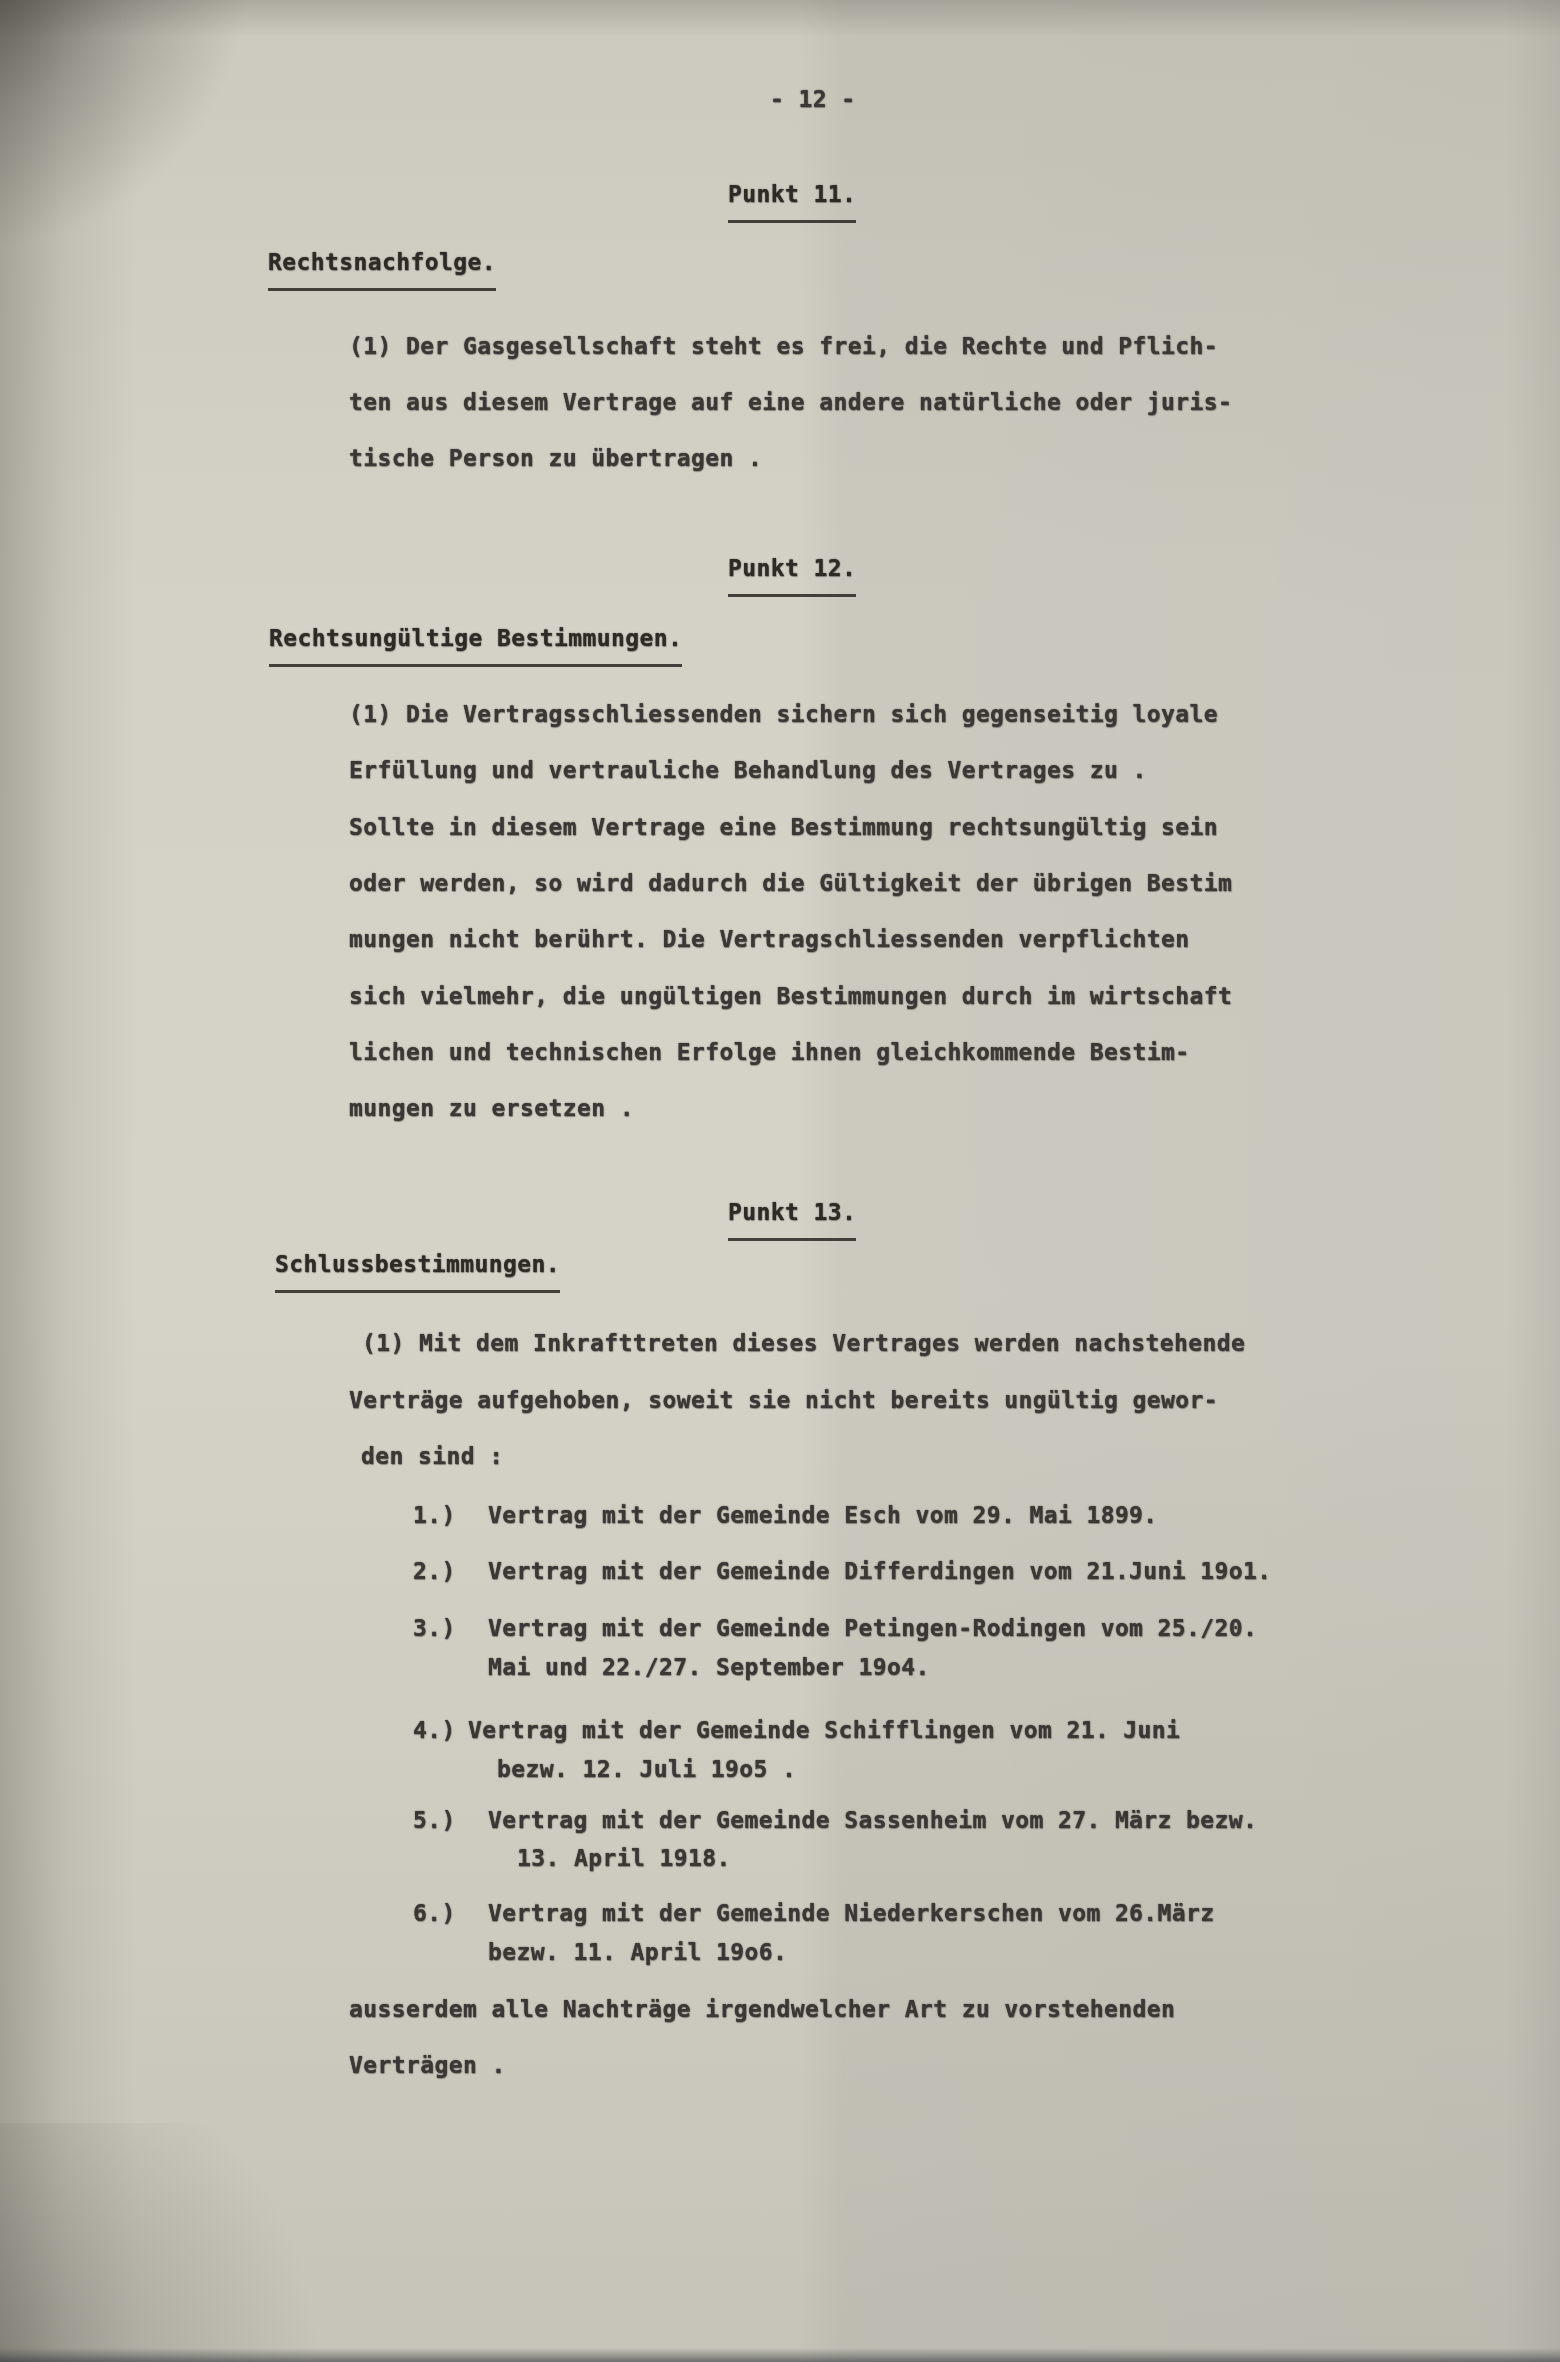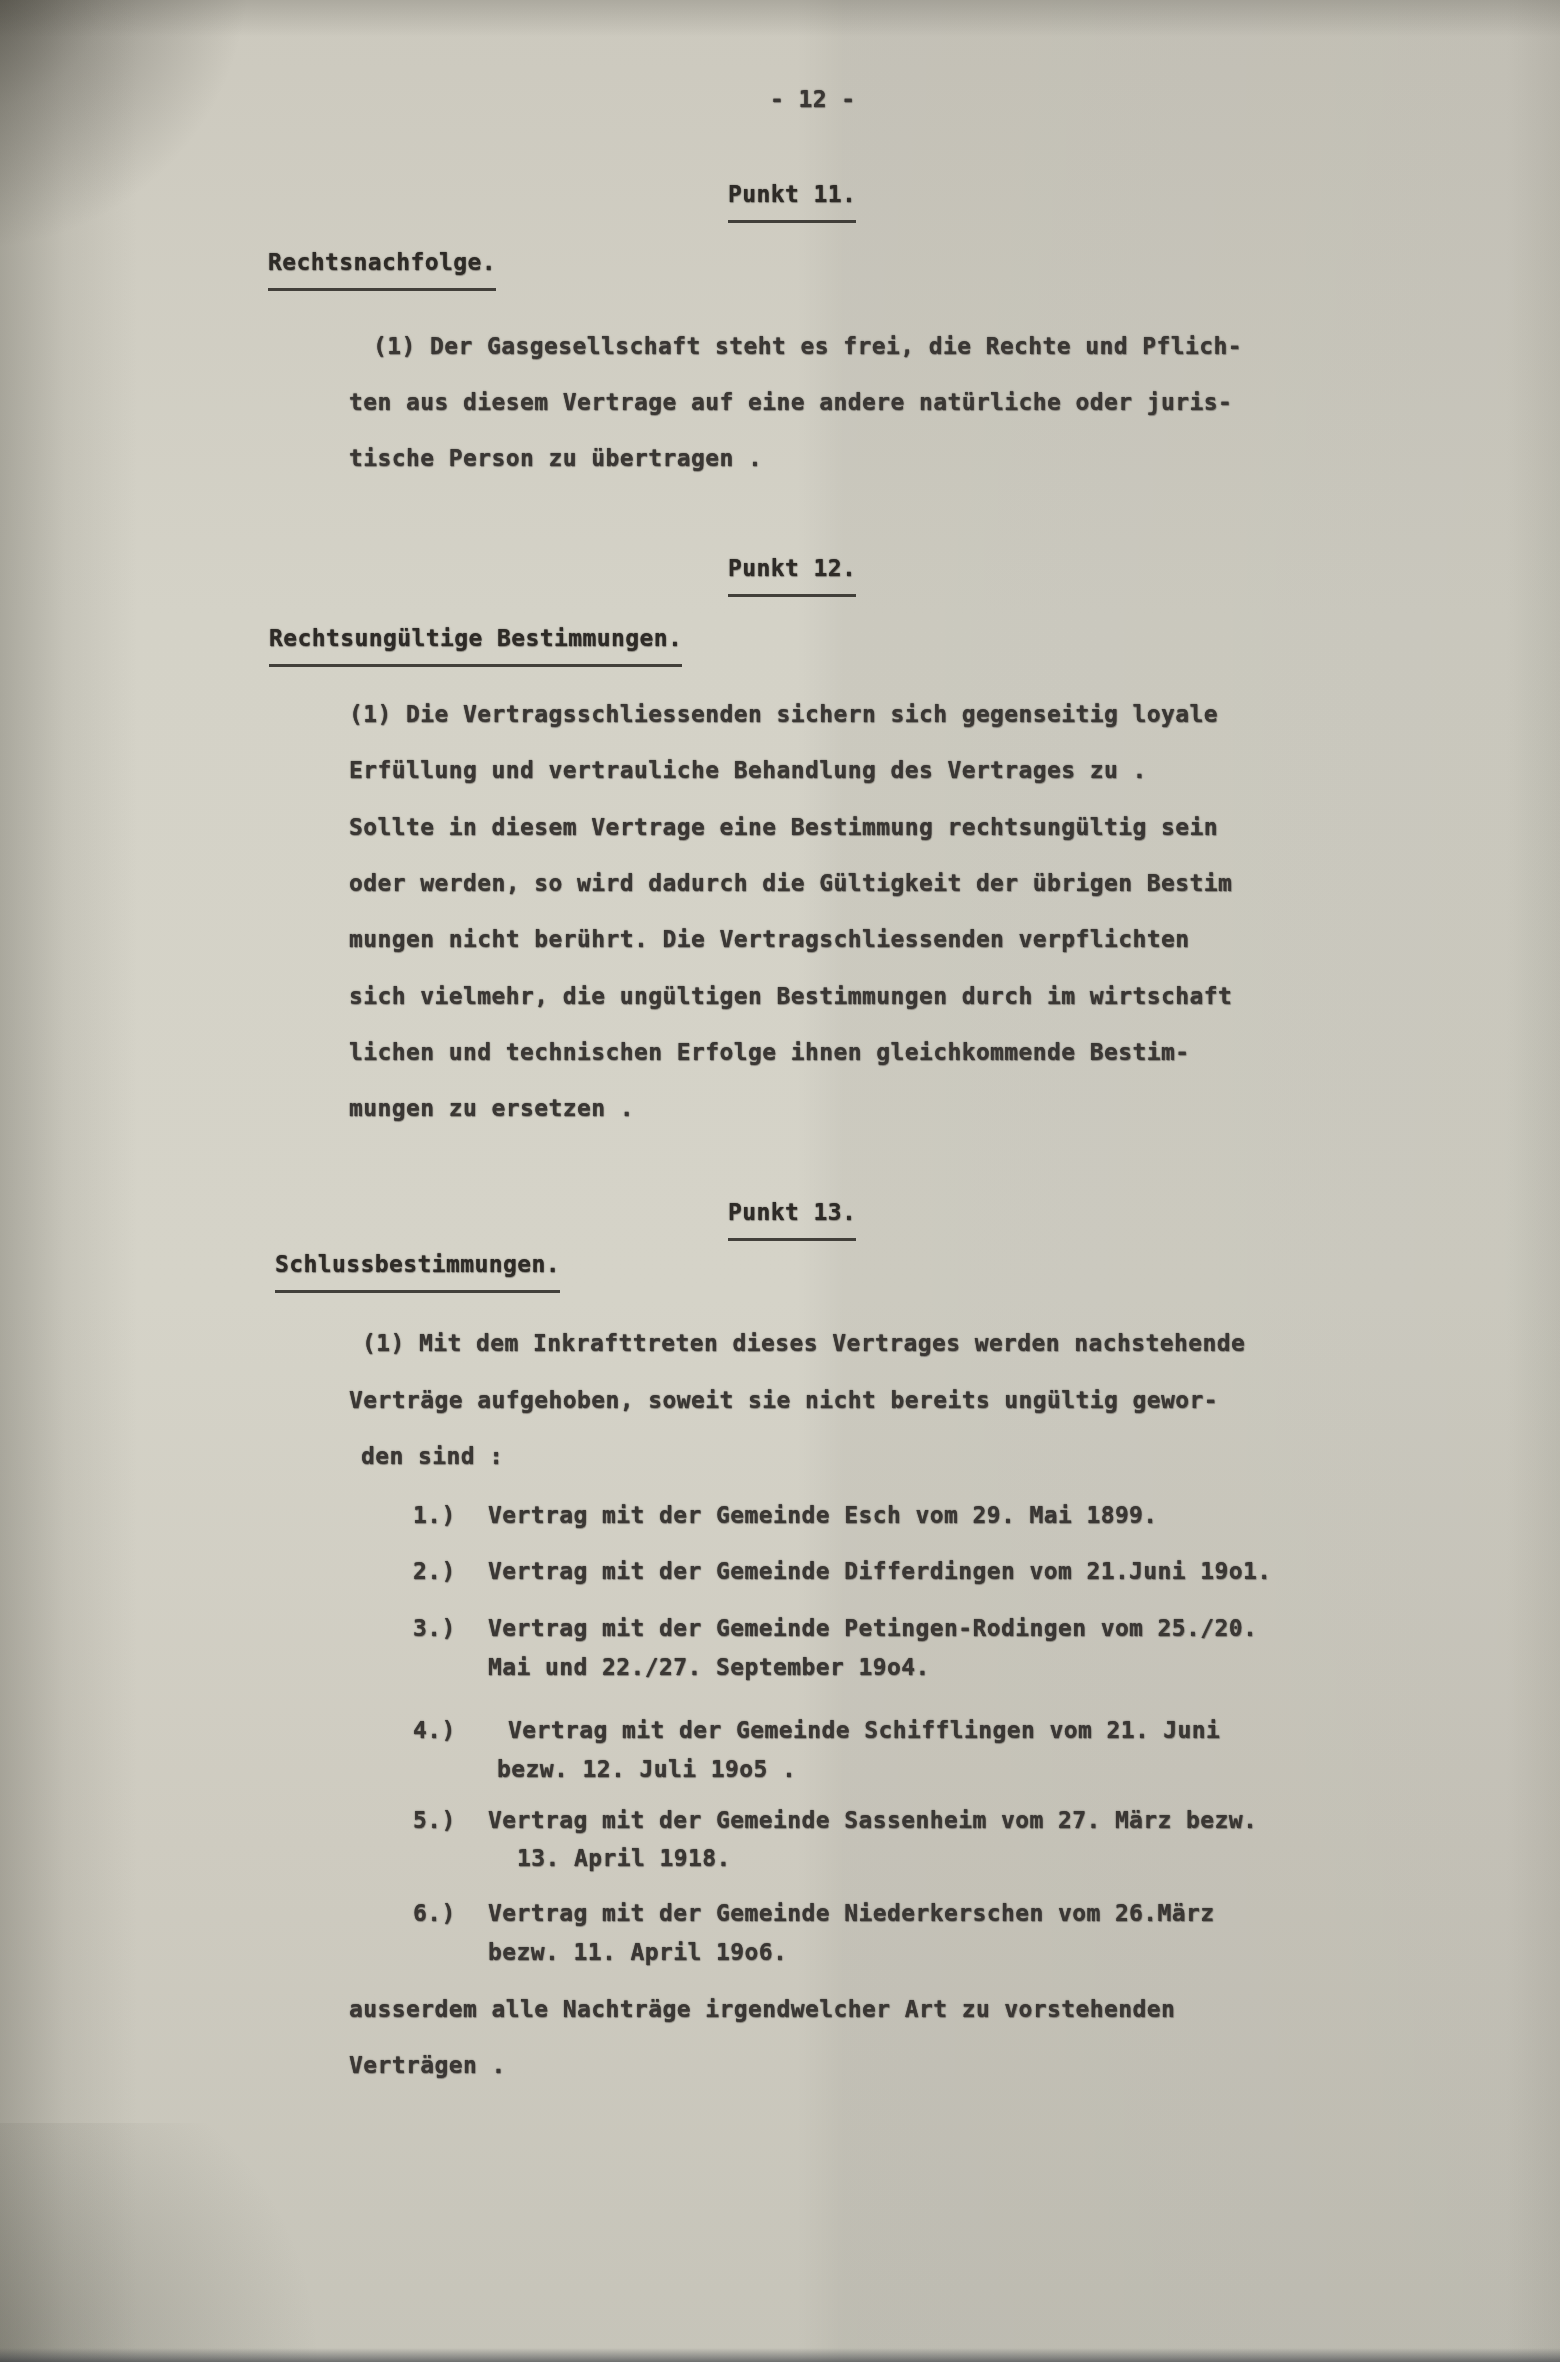--- a/index.html
+++ b/index.html
@@ -49,21 +49,21 @@
 </head>
 <body>
 
 <div class="page">
 
   <div class="tline" style="left:770px;top:79px;">- 12 -</div>
 
   <div>
     <div class="tline heading" style="left:728px;top:174px;"><span class="underl">Punkt 11.</span></div>
     <div class="tline subheading" style="left:268px;top:242px;"><span class="underl">Rechtsnachfolge.</span></div>
-    <div class="tline" style="left:349px;top:326px;margin-left:24px;">(1) Der Gasgesellschaft steht es frei, die Rechte und Pflich-</div>
+    <div class="tline" style="left:349px;top:326px;">(1) Der Gasgesellschaft steht es frei, die Rechte und Pflich-</div>
     <div class="tline" style="left:349px;top:382px;">ten aus diesem Vertrage auf eine andere natürliche oder juris-</div>
     <div class="tline" style="left:349px;top:438px;">tische Person zu übertragen .</div>
   </div>
 
   <div>
     <div class="tline heading" style="left:728px;top:548px;"><span class="underl">Punkt 12.</span></div>
     <div class="tline subheading" style="left:269px;top:618px;"><span class="underl">Rechtsungültige Bestimmungen.</span></div>
     <div class="tline" style="left:349px;top:694px;">(1) Die Vertragsschliessenden sichern sich gegenseitig loyale</div>
     <div class="tline" style="left:349px;top:750px;">Erfüllung und vertrauliche Behandlung des Vertrages zu .</div>
     <div class="tline" style="left:349px;top:807px;">Sollte in diesem Vertrage eine Bestimmung rechtsungültig sein</div>
@@ -86,21 +86,21 @@
       <div class="tline" style="left:488px;top:1495px;">Vertrag mit der Gemeinde Esch vom 29. Mai 1899.</div>
 
       <div class="tline" style="left:413px;top:1551px;">2.)</div>
       <div class="tline" style="left:488px;top:1551px;">Vertrag mit der Gemeinde Differdingen vom 21.Juni 19o1.</div>
 
       <div class="tline" style="left:413px;top:1608px;">3.)</div>
       <div class="tline" style="left:488px;top:1608px;">Vertrag mit der Gemeinde Petingen-Rodingen vom 25./20.</div>
       <div class="tline" style="left:488px;top:1647px;">Mai und 22./27. September 19o4.</div>
 
       <div class="tline" style="left:413px;top:1710px;">4.)</div>
-      <div class="tline" style="left:508px;top:1710px;text-align:right;">Vertrag mit der Gemeinde Schifflingen vom 21. Juni</div>
+      <div class="tline" style="left:468px;top:1710px;text-align:right;">Vertrag mit der Gemeinde Schifflingen vom 21. Juni</div>
       <div class="tline" style="left:497px;top:1749px;">bezw. 12. Juli 19o5 .</div>
 
       <div class="tline" style="left:413px;top:1800px;">5.)</div>
       <div class="tline" style="left:488px;top:1800px;">Vertrag mit der Gemeinde Sassenheim vom 27. März bezw.</div>
       <div class="tline" style="left:488px;top:1838px;margin-left:29px;">13. April 1918.</div>
 
       <div class="tline" style="left:413px;top:1893px;">6.)</div>
       <div class="tline" style="left:488px;top:1893px;">Vertrag mit der Gemeinde Niederkerschen vom 26.März</div>
       <div class="tline" style="left:488px;top:1932px;">bezw. 11. April 19o6.</div>
     </div>

